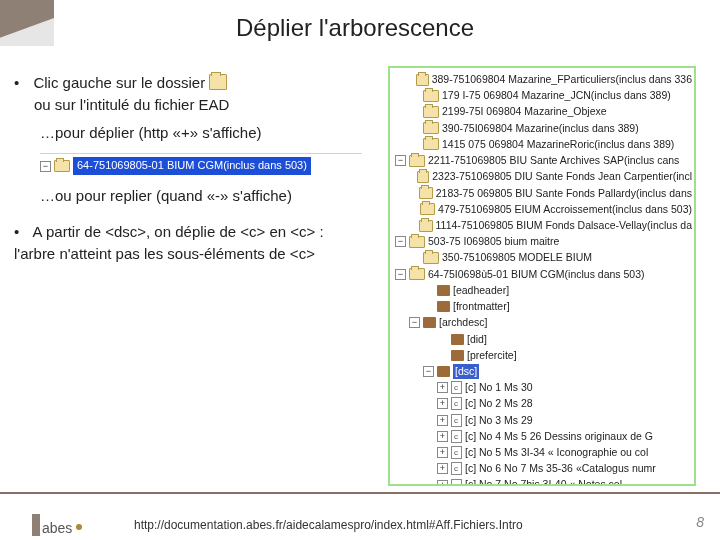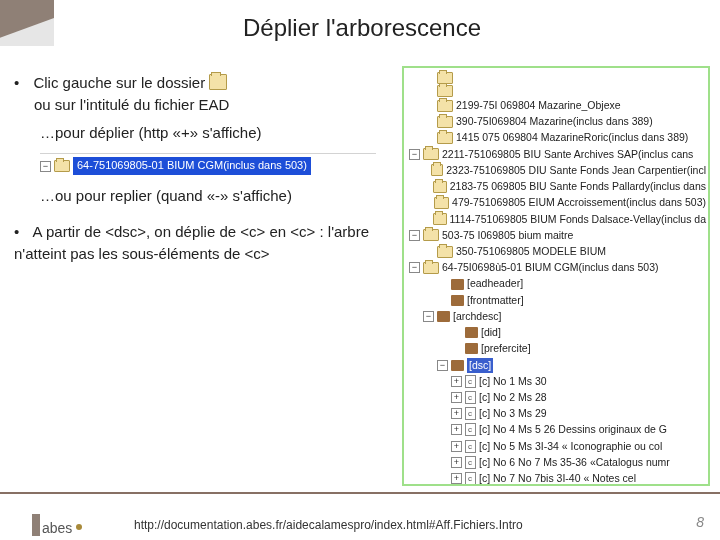--- a/index.html
+++ b/index.html
@@ -1,17 +1,17 @@
 <!DOCTYPE html>
 <html><head>
 <meta charset="utf-8">
 <style>
   *{box-sizing:border-box;margin:0;padding:0}
   body{width:720px;height:540px;background:#fff;font-family:Verdana,Arial,sans-serif;color:#222;position:relative;overflow:hidden}
-  .slide{width:100%;height:100%;position:relative;padding:10px 10px 0 14px}
+  .slide{width:100%;height:100%;position:relative;padding:10px 24px 0 14px}
   .logo-sq{position:absolute;left:0;top:0;width:54px;height:46px;background:#8f8076;overflow:hidden}
   .logo-sq::after{content:"";position:absolute;left:-10px;bottom:-18px;width:80px;height:36px;background:#e6e6e6;transform:rotate(-20deg)}
   .title{font-size:24px;font-weight:400;text-align:center;margin:4px 0 24px 0}
   .main{display:flex;gap:26px;height:420px}
   .lc{flex:1 1 340px;font-size:15px;line-height:1.45}
   .lc .b{margin:6px 0 6px 0}
   .lc .s{margin:4px 0 14px 26px}
   .bul::before{content:"•";margin-right:10px}
   .inline-icon{display:inline-block;width:18px;height:16px;background:#f4e2a8;border:1px solid #b49b4a;vertical-align:-2px;border-radius:1px;position:relative}
   .inline-icon::before{content:"";position:absolute;left:1px;top:-3px;width:8px;height:3px;background:#f4e2a8;border:1px solid #b49b4a;border-bottom:none}
@@ -62,25 +62,27 @@
       <p class="b bul">
         <span>A partir de &lt;dsc&gt;, on déplie de &lt;c&gt; en &lt;c&gt; : l'arbre n'atteint pas les sous-éléments de &lt;c&gt;</span>
       </p>
     </div>
 
     <div class="tree" id="tree">
         <div class="row">
           <span class="ind" style="width: 14px;"></span>
           <span style="width: 11px; display: inline-block;"></span>
           <span class="fld"></span>
-        </div>
-        <div class="row">
-          <span class="ind" style="width: 14px;"></span>
-          <span style="width: 11px; display: inline-block;"></span>
-          <span class="fld"></span>
+          <span>389-751069804 Mazarine_FParticuliers(inclus dans 336</span>
+        </div>
+        <div class="row">
+          <span class="ind" style="width: 14px;"></span>
+          <span style="width: 11px; display: inline-block;"></span>
+          <span class="fld"></span>
+          <span>179 I-75 069804 Mazarine_JCN(inclus dans 389)</span>
         </div>
         <div class="row">
           <span class="ind" style="width: 14px;"></span>
           <span style="width: 11px; display: inline-block;"></span>
           <span class="fld"></span>
           <span>2199-75I 069804 Mazarine_Objexe</span>
         </div>
         <div class="row">
           <span class="ind" style="width: 14px;"></span>
           <span style="width: 11px; display: inline-block;"></span>

